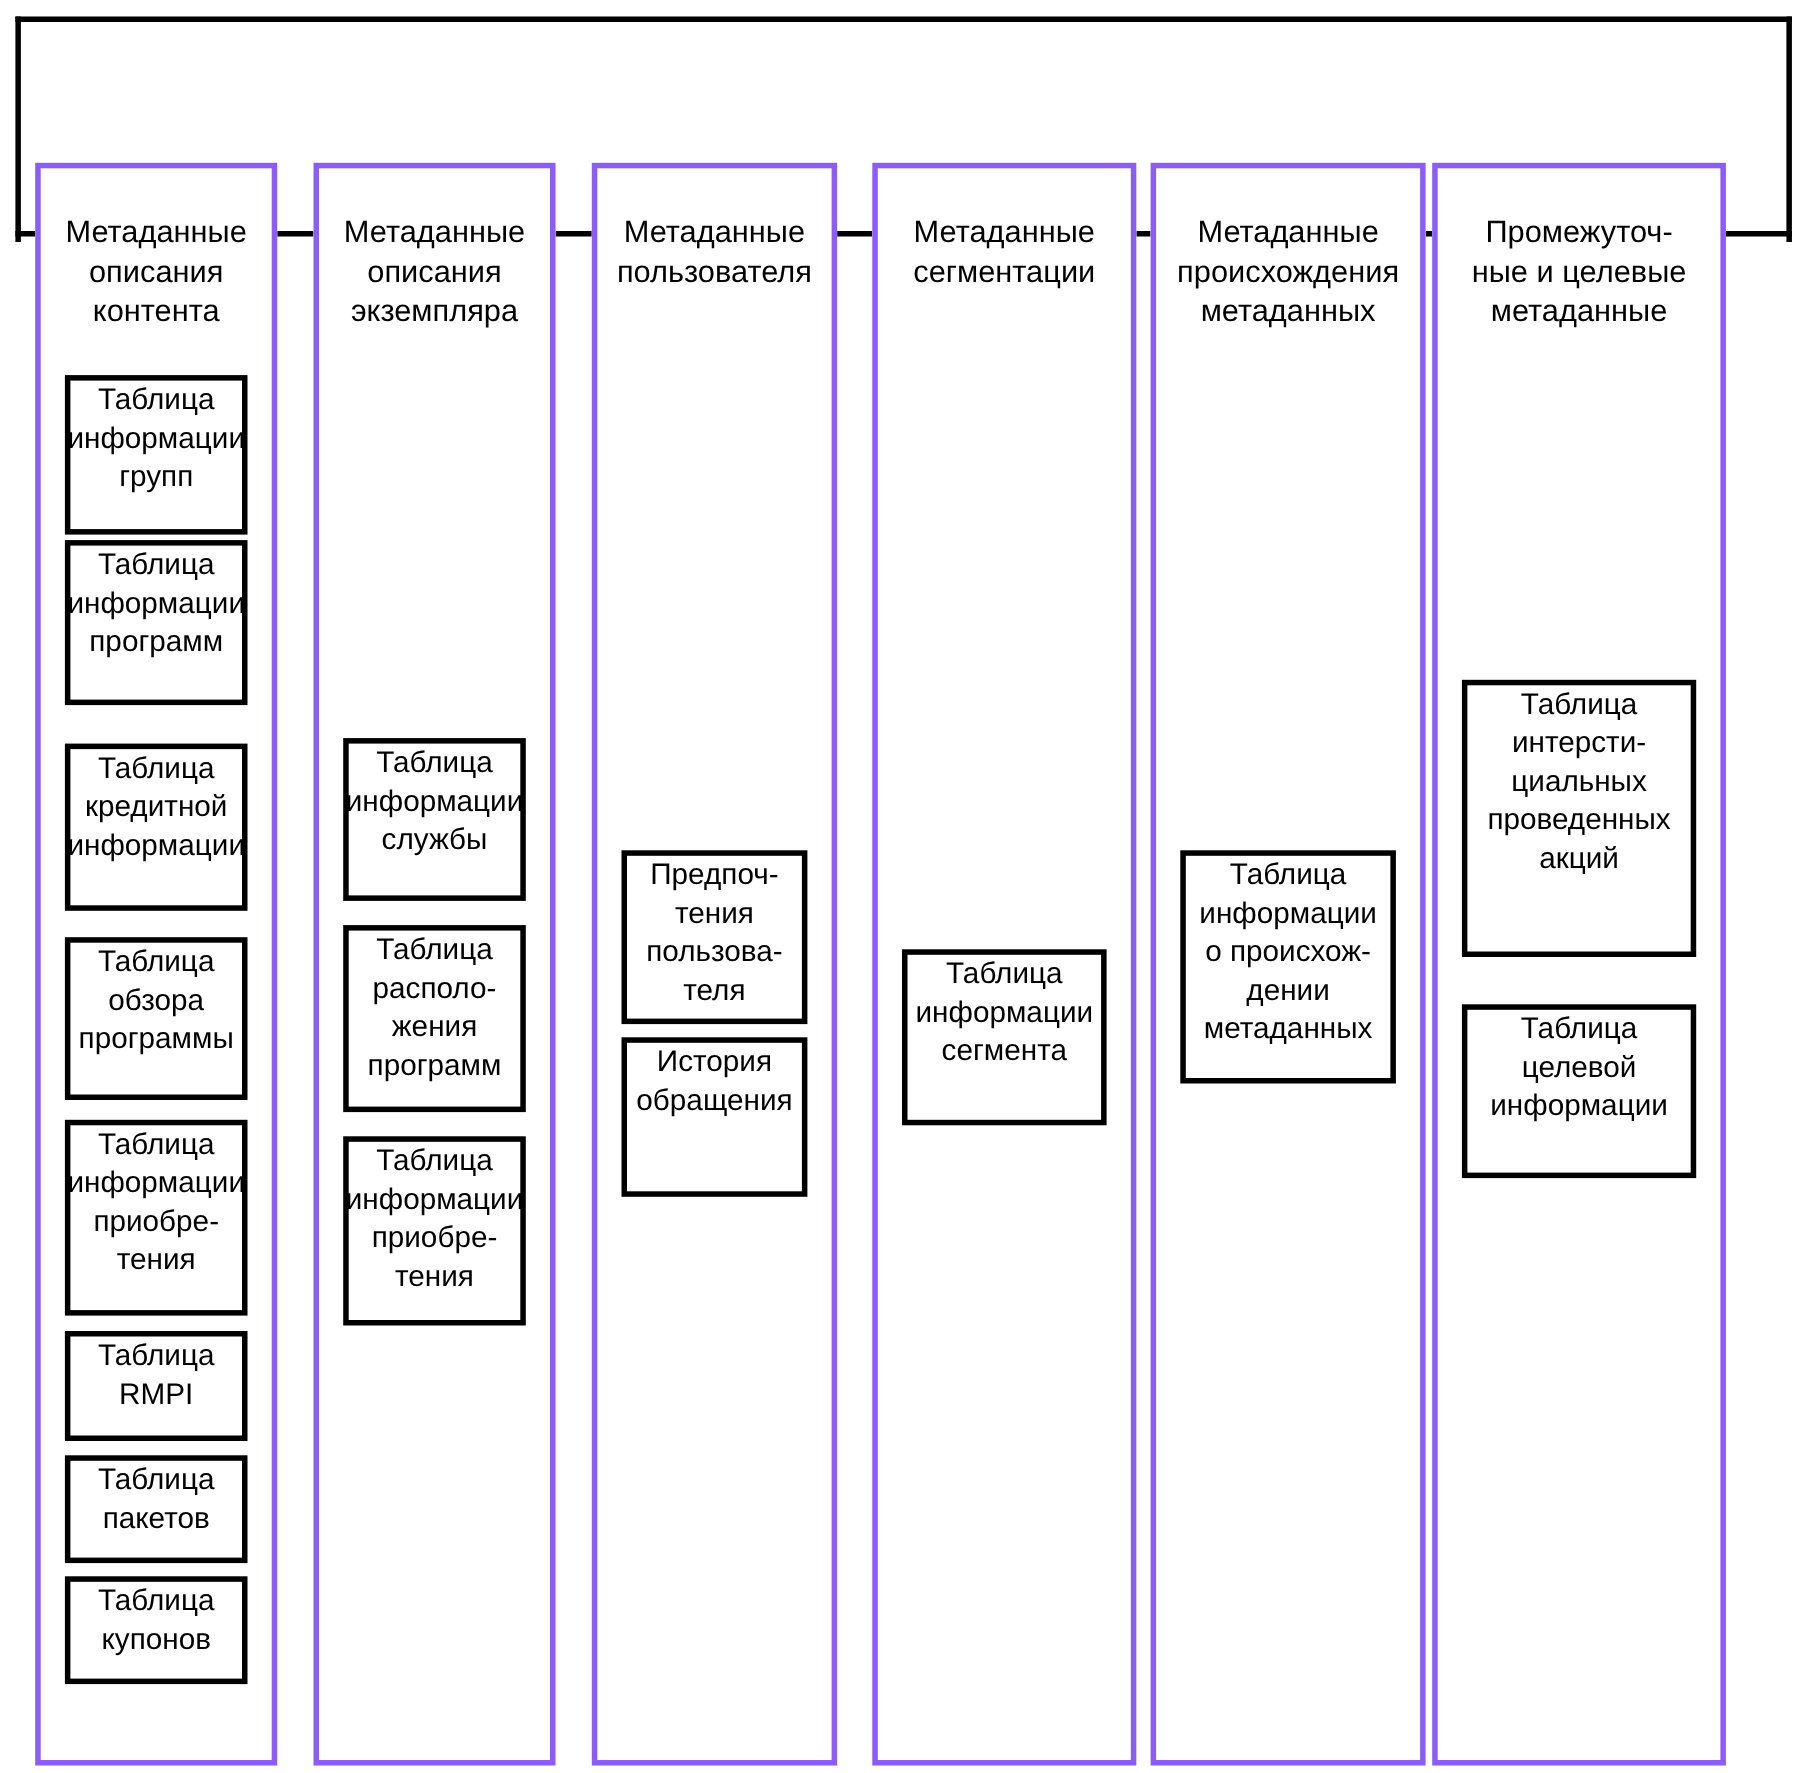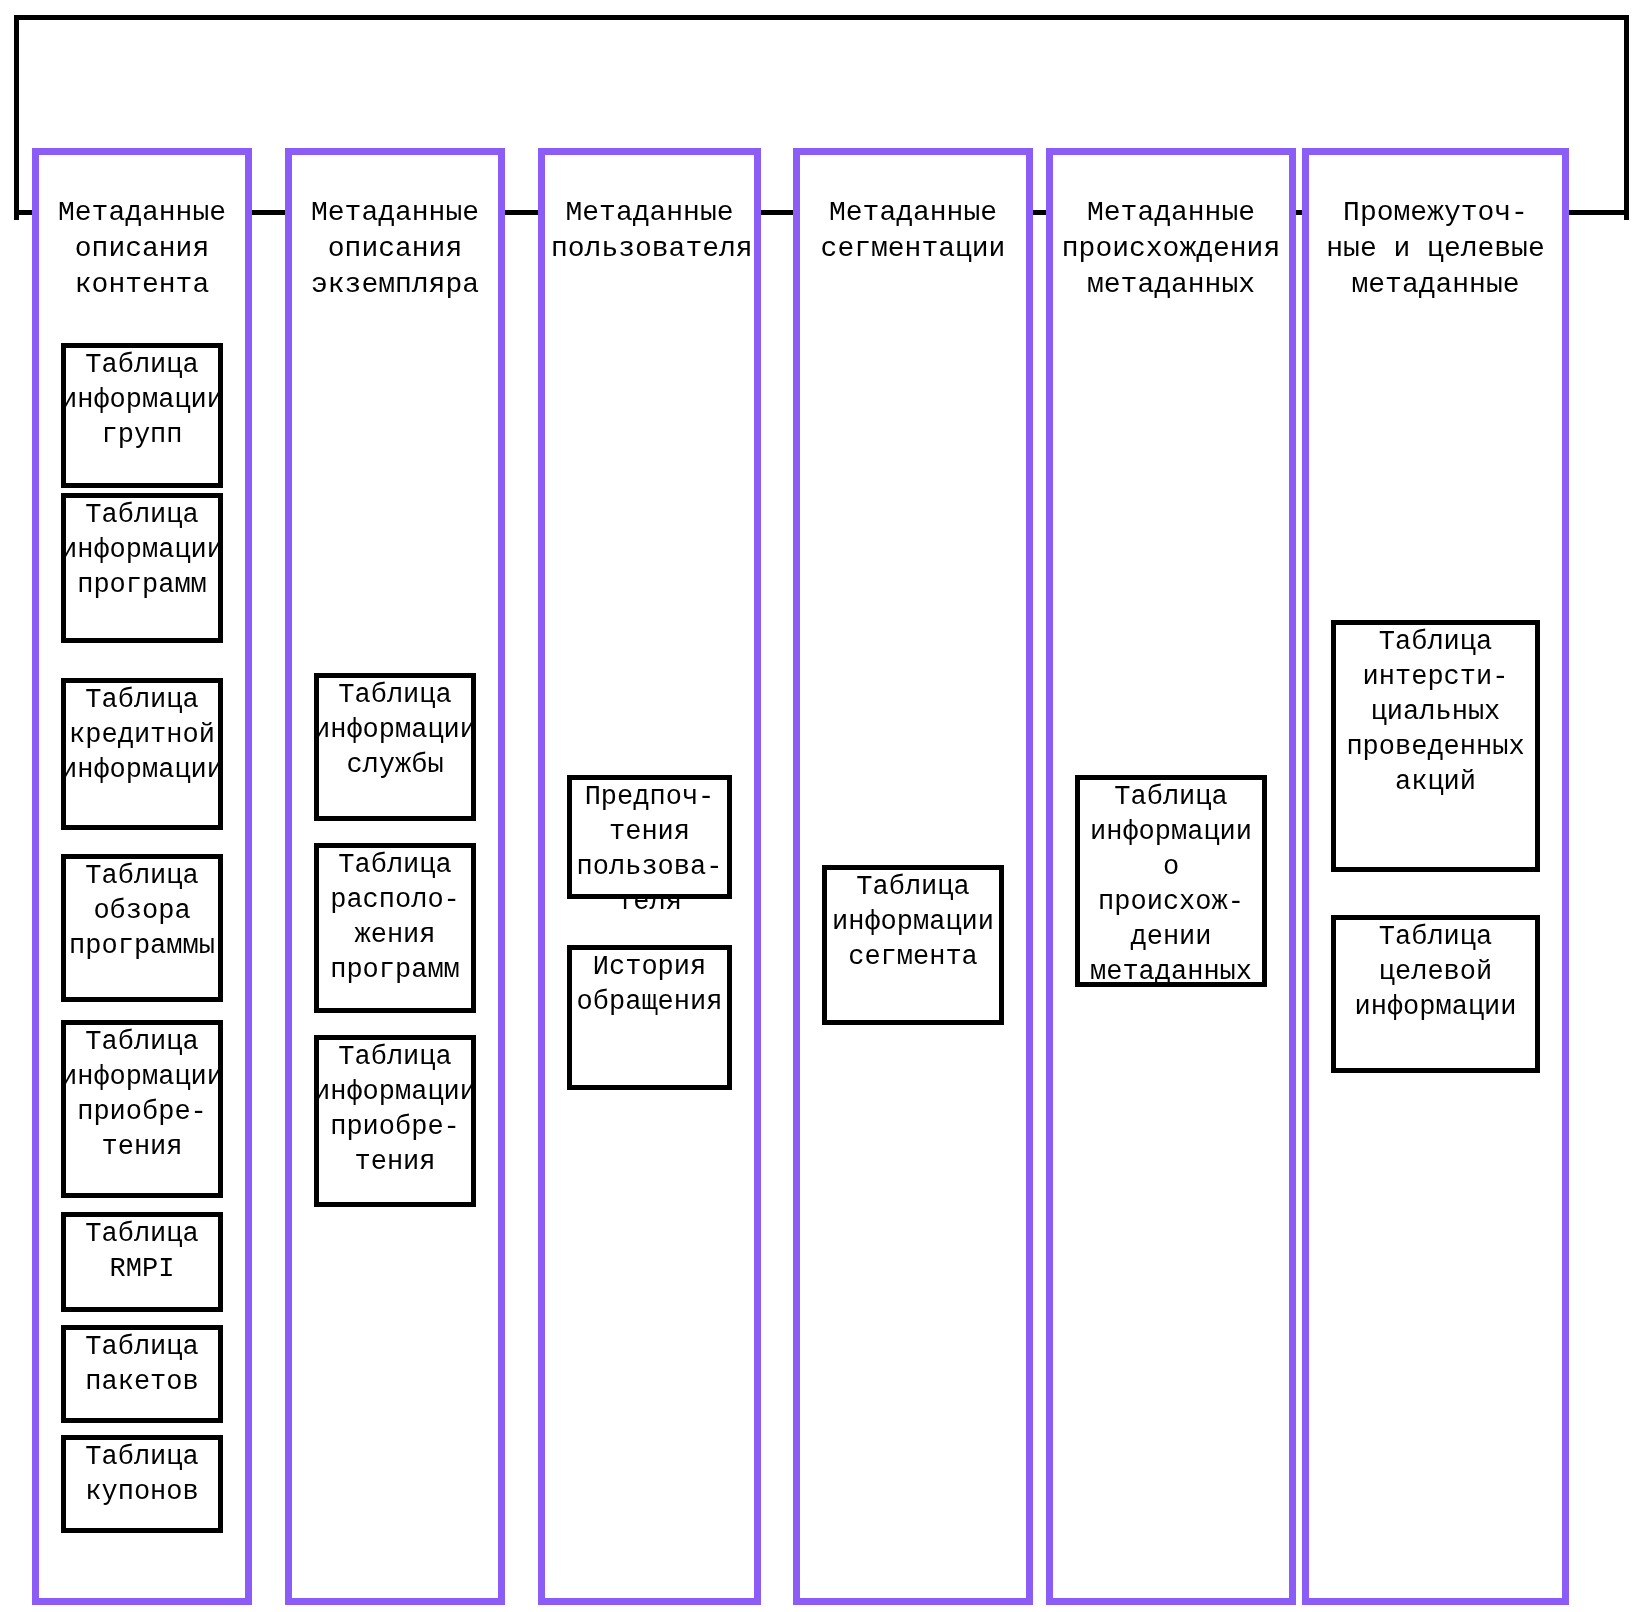--- a/index.html
+++ b/index.html
@@ -49,24 +49,23 @@
     height: 5px;
     background: #000;
     top: 210px;
   }
 
   
   .column {
     position: absolute;
     top: 148px;
     height: 1457px;
-    border: 7px solid #8b5cf6;
-    box-sizing: border-box;
-    background: #ffffff;
-    font-family: Liberation Mono, monospace;
+    border: 5px solid #8b5cf6;
+    box-sizing: border-box;
+    background: #ffffff;
   }
   .col-header {
     position: absolute;
     left: 0;
     right: 0;
     text-align: center;
     font-size: 28px;
     line-height: 36px;
     padding: 0 6px;
     box-sizing: border-box;
@@ -167,21 +166,21 @@
         <div class="box" style="top: 880px; height: 172px; left: 22px; right: 22px;">
           <div class="box-label">Таблица
 информации
 приобре-
 тения</div>
         </div>
       </div>
       <div class="column" style="left: 538px; width: 223px;">
         <div class="col-header" style="top: 40px; white-space: pre-line;">Метаданные
 пользователя</div>
-        <div class="box" style="top: 620px; height: 124px; left: 22px; right: 22px;">
+        <div class="box" style="top: 620px; height: 158px; left: 22px; right: 22px;">
           <div class="box-label">Предпоч-
 тения
 пользова-
 теля</div>
         </div>
         <div class="box" style="top: 790px; height: 145px; left: 22px; right: 22px;">
           <div class="box-label">История
 обращения</div>
         </div>
       </div>

